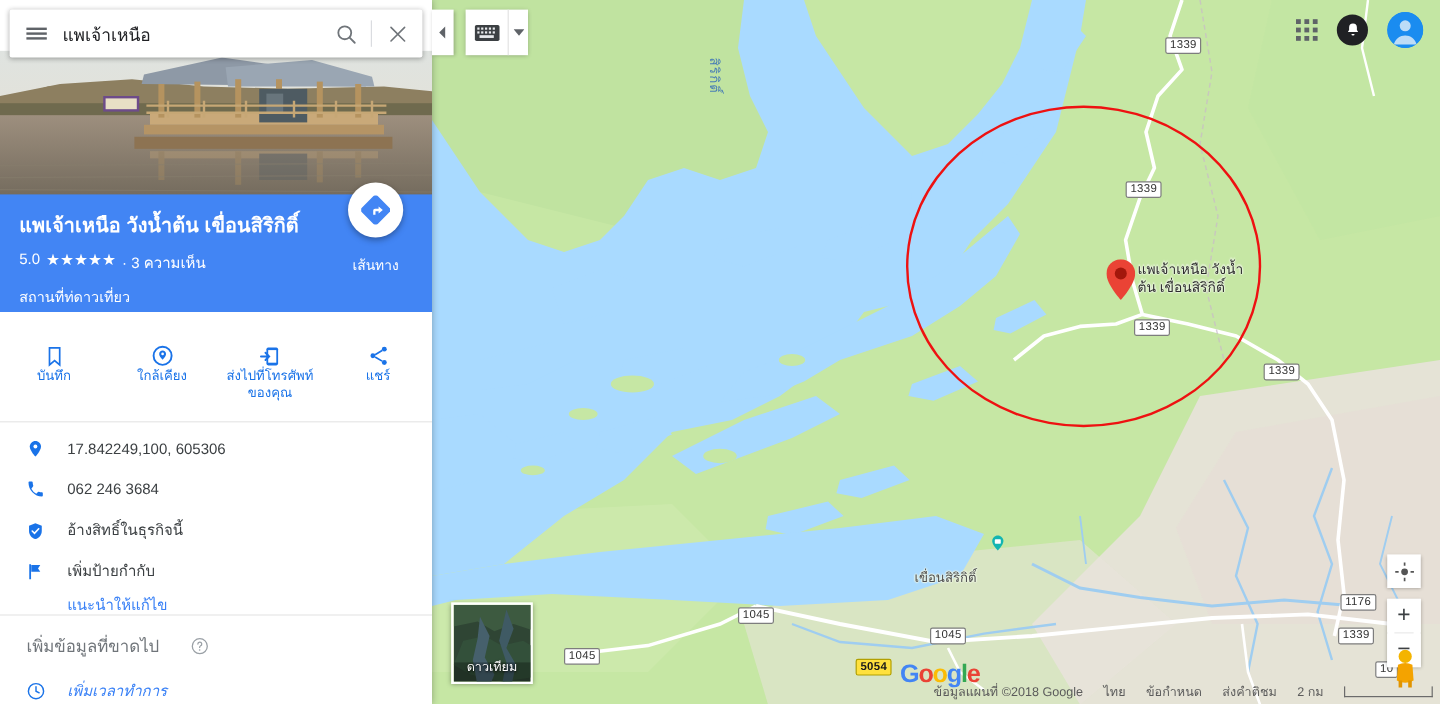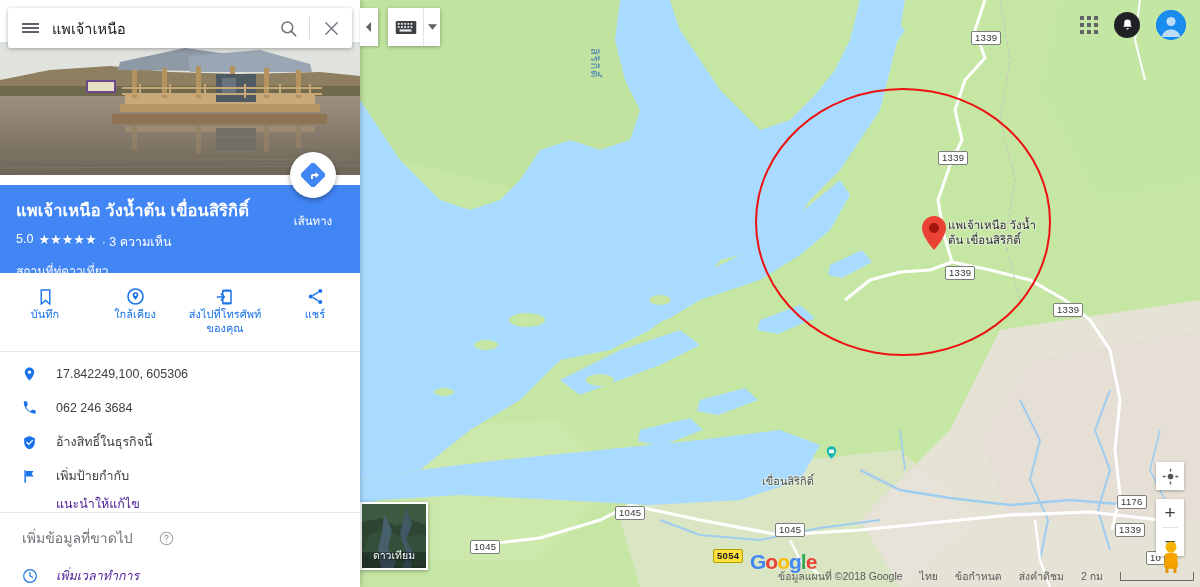--- a/index.html
+++ b/index.html
@@ -59,21 +59,21 @@
   #search-input {
     flex: 1; border: none; outline: none; font-size: 14.5px; color: #202124;
     font-family: "Liberation Sans", sans-serif; background: transparent;
   }
   #search-btn, #clear-btn { width: 42px; height: 40px; display: flex; align-items: center; justify-content: center; cursor: pointer; }
   #search-divider { width: 1px; height: 22px; background: #dadce0; }
 
   #hero-photo { position: absolute; left: 0; top: 42px; width: 360px; height: 133px; overflow: hidden; }
 
   #info-header {
-    position: absolute; left: 0; top: 185px; width: 360px; height: 98px;
+    position: absolute; left: 0; top: 162px; width: 360px; height: 98px;
     background: #4285f4; color: #fff; padding: 12px 16px 0 16px;
   }
   #place-title { font-size: 16.5px; font-weight: bold; letter-spacing: .1px; }
   #rating-row { margin-top: 9px; font-size: 12.5px; display: flex; gap: 5px; }
   #stars { letter-spacing: 0px; font-size: 13px; }
   #place-category { margin-top: 9px; font-size: 12px; }
 
   #directions-fab {
     position: absolute; left: 290px; top: 152px; width: 46px; height: 46px;
     border-radius: 50%; background: #fff; box-shadow: 0 2px 5px rgba(0,0,0,.35);
@@ -92,21 +92,21 @@
     flex: 1; display: flex; flex-direction: column; align-items: center;
     padding-top: 13px; cursor: pointer;
   }
   .action-icon { height: 21px; display: flex; align-items: center; }
   .action-label { margin-top: 0; font-size: 11px; color: #1a73e8; text-align: center; line-height: 14px; }
 
   #info-list { position: absolute; left: 0; top: 357px; width: 360px; }
   .info-row { display: flex; align-items: flex-start; padding: 8px 0 8px 22px; cursor: pointer; }
   .info-icon { width: 34px; flex: 0 0 34px; display: flex; align-items: center; justify-content: flex-start; height: 18px; }
   .info-text { font-size: 12.5px; color: #3c4043; line-height: 18px; }
-  .info-text.link { color: #4c1d95; }
+  .info-text.link { color: #3b82f6; }
 
   #section-divider { position: absolute; left: 0; top: 512px; width: 360px; height: 1px; background: #e6e6e6; }
   #missing-info { position: absolute; left: 22px; top: 527px; display: flex; align-items: center; gap: 26px; }
   #missing-info-title { font-size: 14px; color: #70757a; }
   #hours-row { position: absolute; left: 22px; top: 567px; display: flex; align-items: center; }
 
   
   #panel-collapse {
     position: absolute; left: 360px; top: 8px; width: 18px; height: 38px;
     background: #fff; box-shadow: 1px 1px 3px rgba(0,0,0,.25);
@@ -122,21 +122,21 @@
 
   #top-right { position: absolute; right: 14px; top: 10px; display: flex; align-items: center; gap: 16px; z-index: 15; }
   #apps-grid { display: grid; grid-template-columns: repeat(3, 4px); gap: 3px; cursor: pointer; }
   #apps-grid i { width: 4px; height: 4px; background: #5f6368; display: block; }
   #bell { width: 26px; height: 26px; border-radius: 50%; background: #202124;
           display: flex; align-items: center; justify-content: center; cursor: pointer; }
   #avatar { width: 30px; height: 30px; border-radius: 50%; background: #1a8cf0; overflow: hidden; cursor: pointer; }
 
   
   #satellite-thumb {
-    position: absolute; left: 360px; top: 502px; width: 68px; height: 68px;
+    position: absolute; left: 376px; top: 502px; width: 68px; height: 68px;
     border: 2px solid #fff; box-shadow: 0 1px 4px rgba(0,0,0,.35); cursor: pointer; overflow: hidden;
   }
   #satellite-label {
     position: absolute; left: 0; bottom: 4px; width: 100%; text-align: center;
     color: #fff; font-size: 10.5px; text-shadow: 0 1px 2px rgba(0,0,0,.9);
   }
   #map-controls {
     position: absolute; right: 16px; top: 462px; width: 28px; z-index: 14;
   }
   .ctrl-btn {

